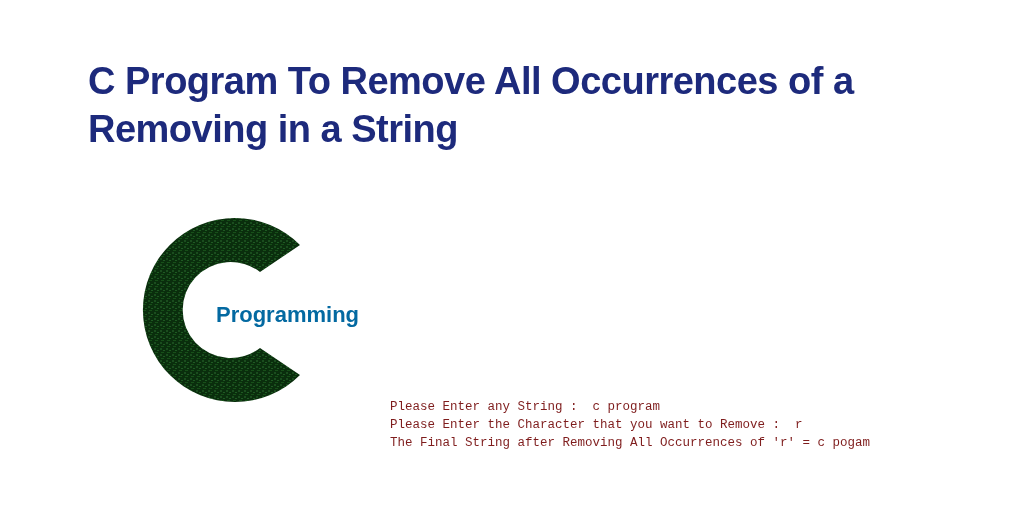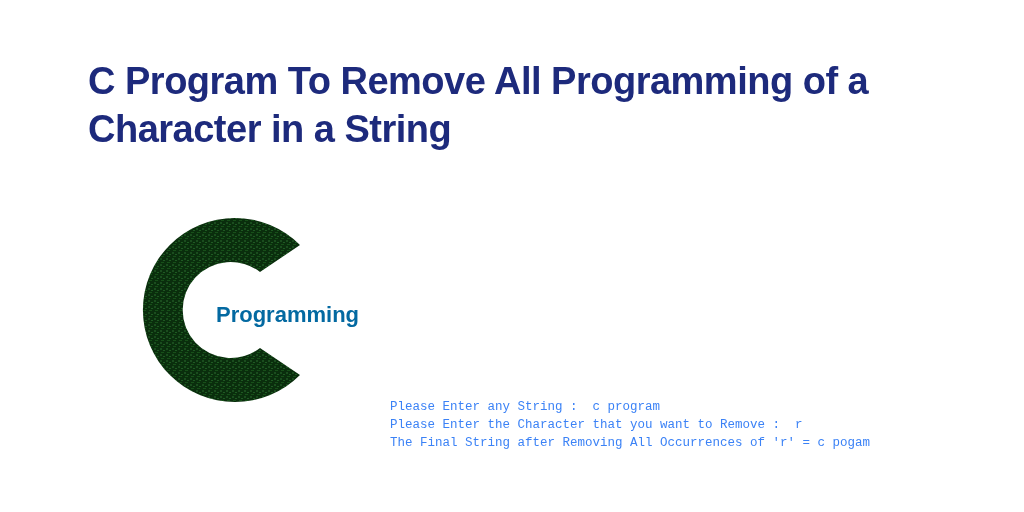--- a/index.html
+++ b/index.html
@@ -52,29 +52,29 @@
       font-weight: 700;
       color: #0369a1;
       font-family: Arial, sans-serif;
     }
     .console {
       position: absolute;
       top: 380px;
       left: 390px;
       font-family: "Courier New", Courier, monospace;
       font-size: 12.5px;
-      color: #3b82f6;
+      color: #7f1d1d;
       line-height: 1.45;
       white-space: pre;
     }
   </style>
 </head>
 <body>
 
-<h1 class="title">C Program To Remove All Programming of a Character in a String</h1>
+<h1 class="title">C Program To Remove All Occurrences of a Removing in a String</h1>
 
 <div class="logo-wrap">
   <div class="c-letter">
     <svg viewBox="0 0 200 200">
       <defs>
         <pattern id="codepat" patternUnits="userSpaceOnUse" width="6" height="6">
           <rect width="6" height="6" fill="#0a2e0d"></rect>
           <rect x="0" y="0" width="2" height="2" fill="#1a4d1e"></rect>
           <rect x="3" y="2" width="2" height="1" fill="#1f5a23"></rect>
           <rect x="1" y="4" width="3" height="1" fill="#175019"></rect>

